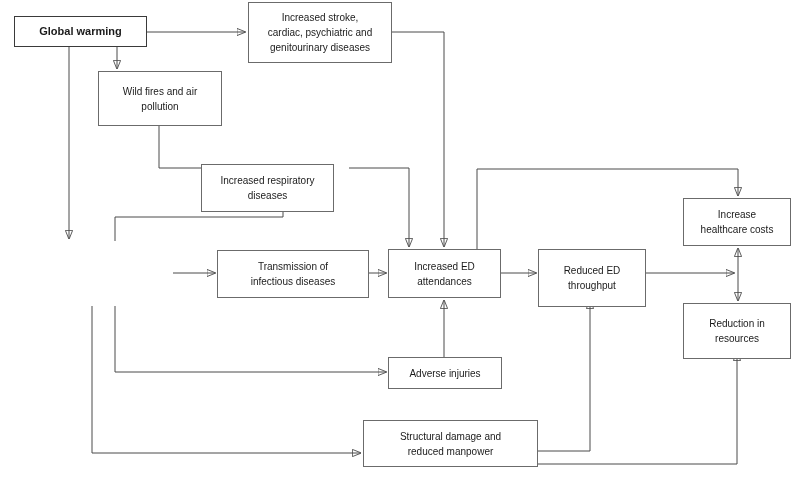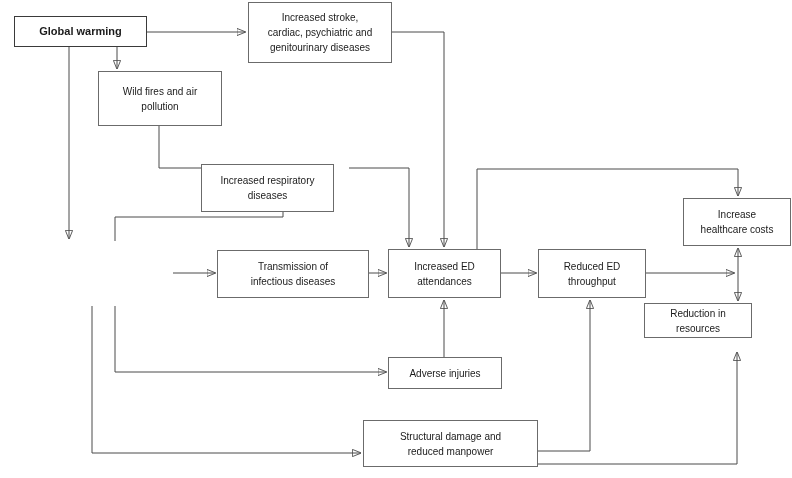--- a/index.html
+++ b/index.html
@@ -63,27 +63,27 @@
   <div class="node" style="left:201px; top:144px; width:133px; height:48px;margin-top:20px;">Increased respiratory
 diseases</div>
 
 
   <div class="node" style="left:217px; top:250px; width:152px; height:48px;">Transmission of
 infectious diseases</div>
 
   <div class="node" style="left:388px; top:249px; width:113px; height:49px;">Increased ED
 attendances</div>
 
-  <div class="node" style="left:538px; top:249px; width:108px; height:49px;">Reduced ED
+  <div class="node" style="left:538px; top:249px; width:108px; height:58px;">Reduced ED
 throughput</div>
 
   <div class="node" style="left:683px; top:198px; width:108px; height:48px;">Increase
 healthcare costs</div>
 
-  <div class="node" style="left:644px; top:303px; width:108px; height:35px;">Reduction in
+  <div class="node" style="left:683px; top:303px; width:108px; height:56px;">Reduction in
 resources</div>
 
   <div class="node" style="left:388px; top:357px; width:114px; height:32px;">Adverse injuries</div>
 
   <div class="node" style="left:363px; top:420px; width:175px; height:47px;">Structural damage and
 reduced manpower</div>
 
 </div>
 
 </body></html>

